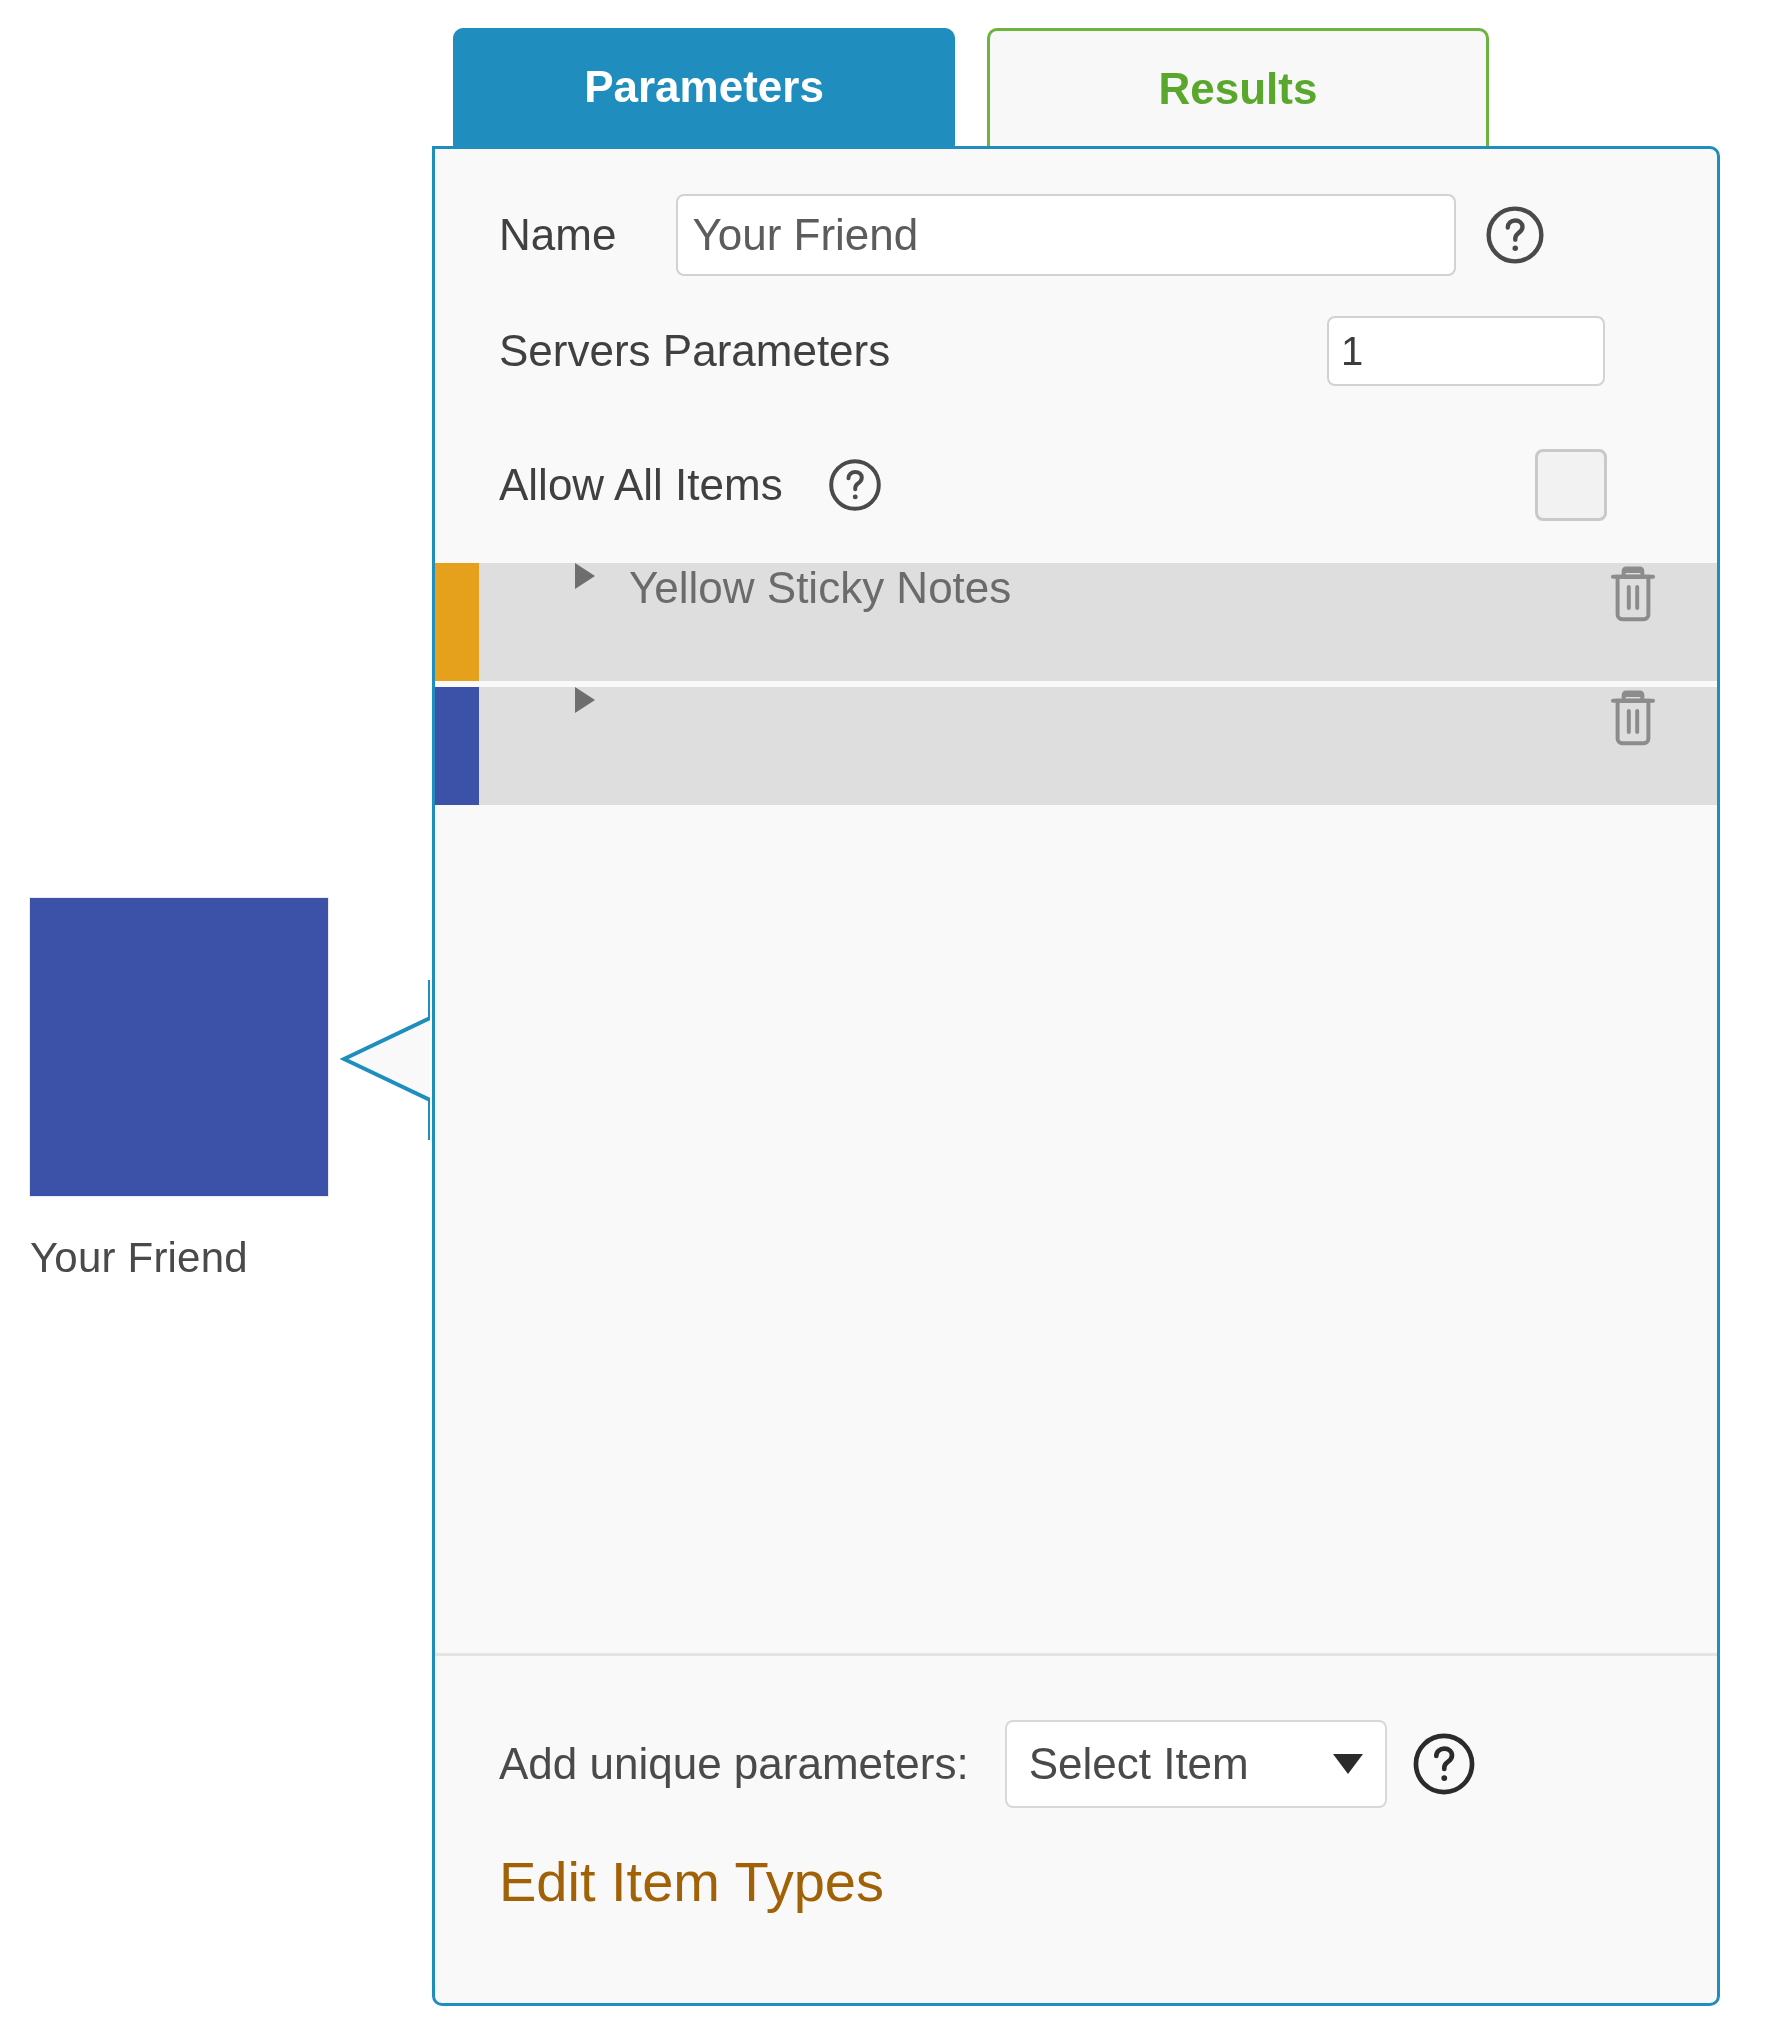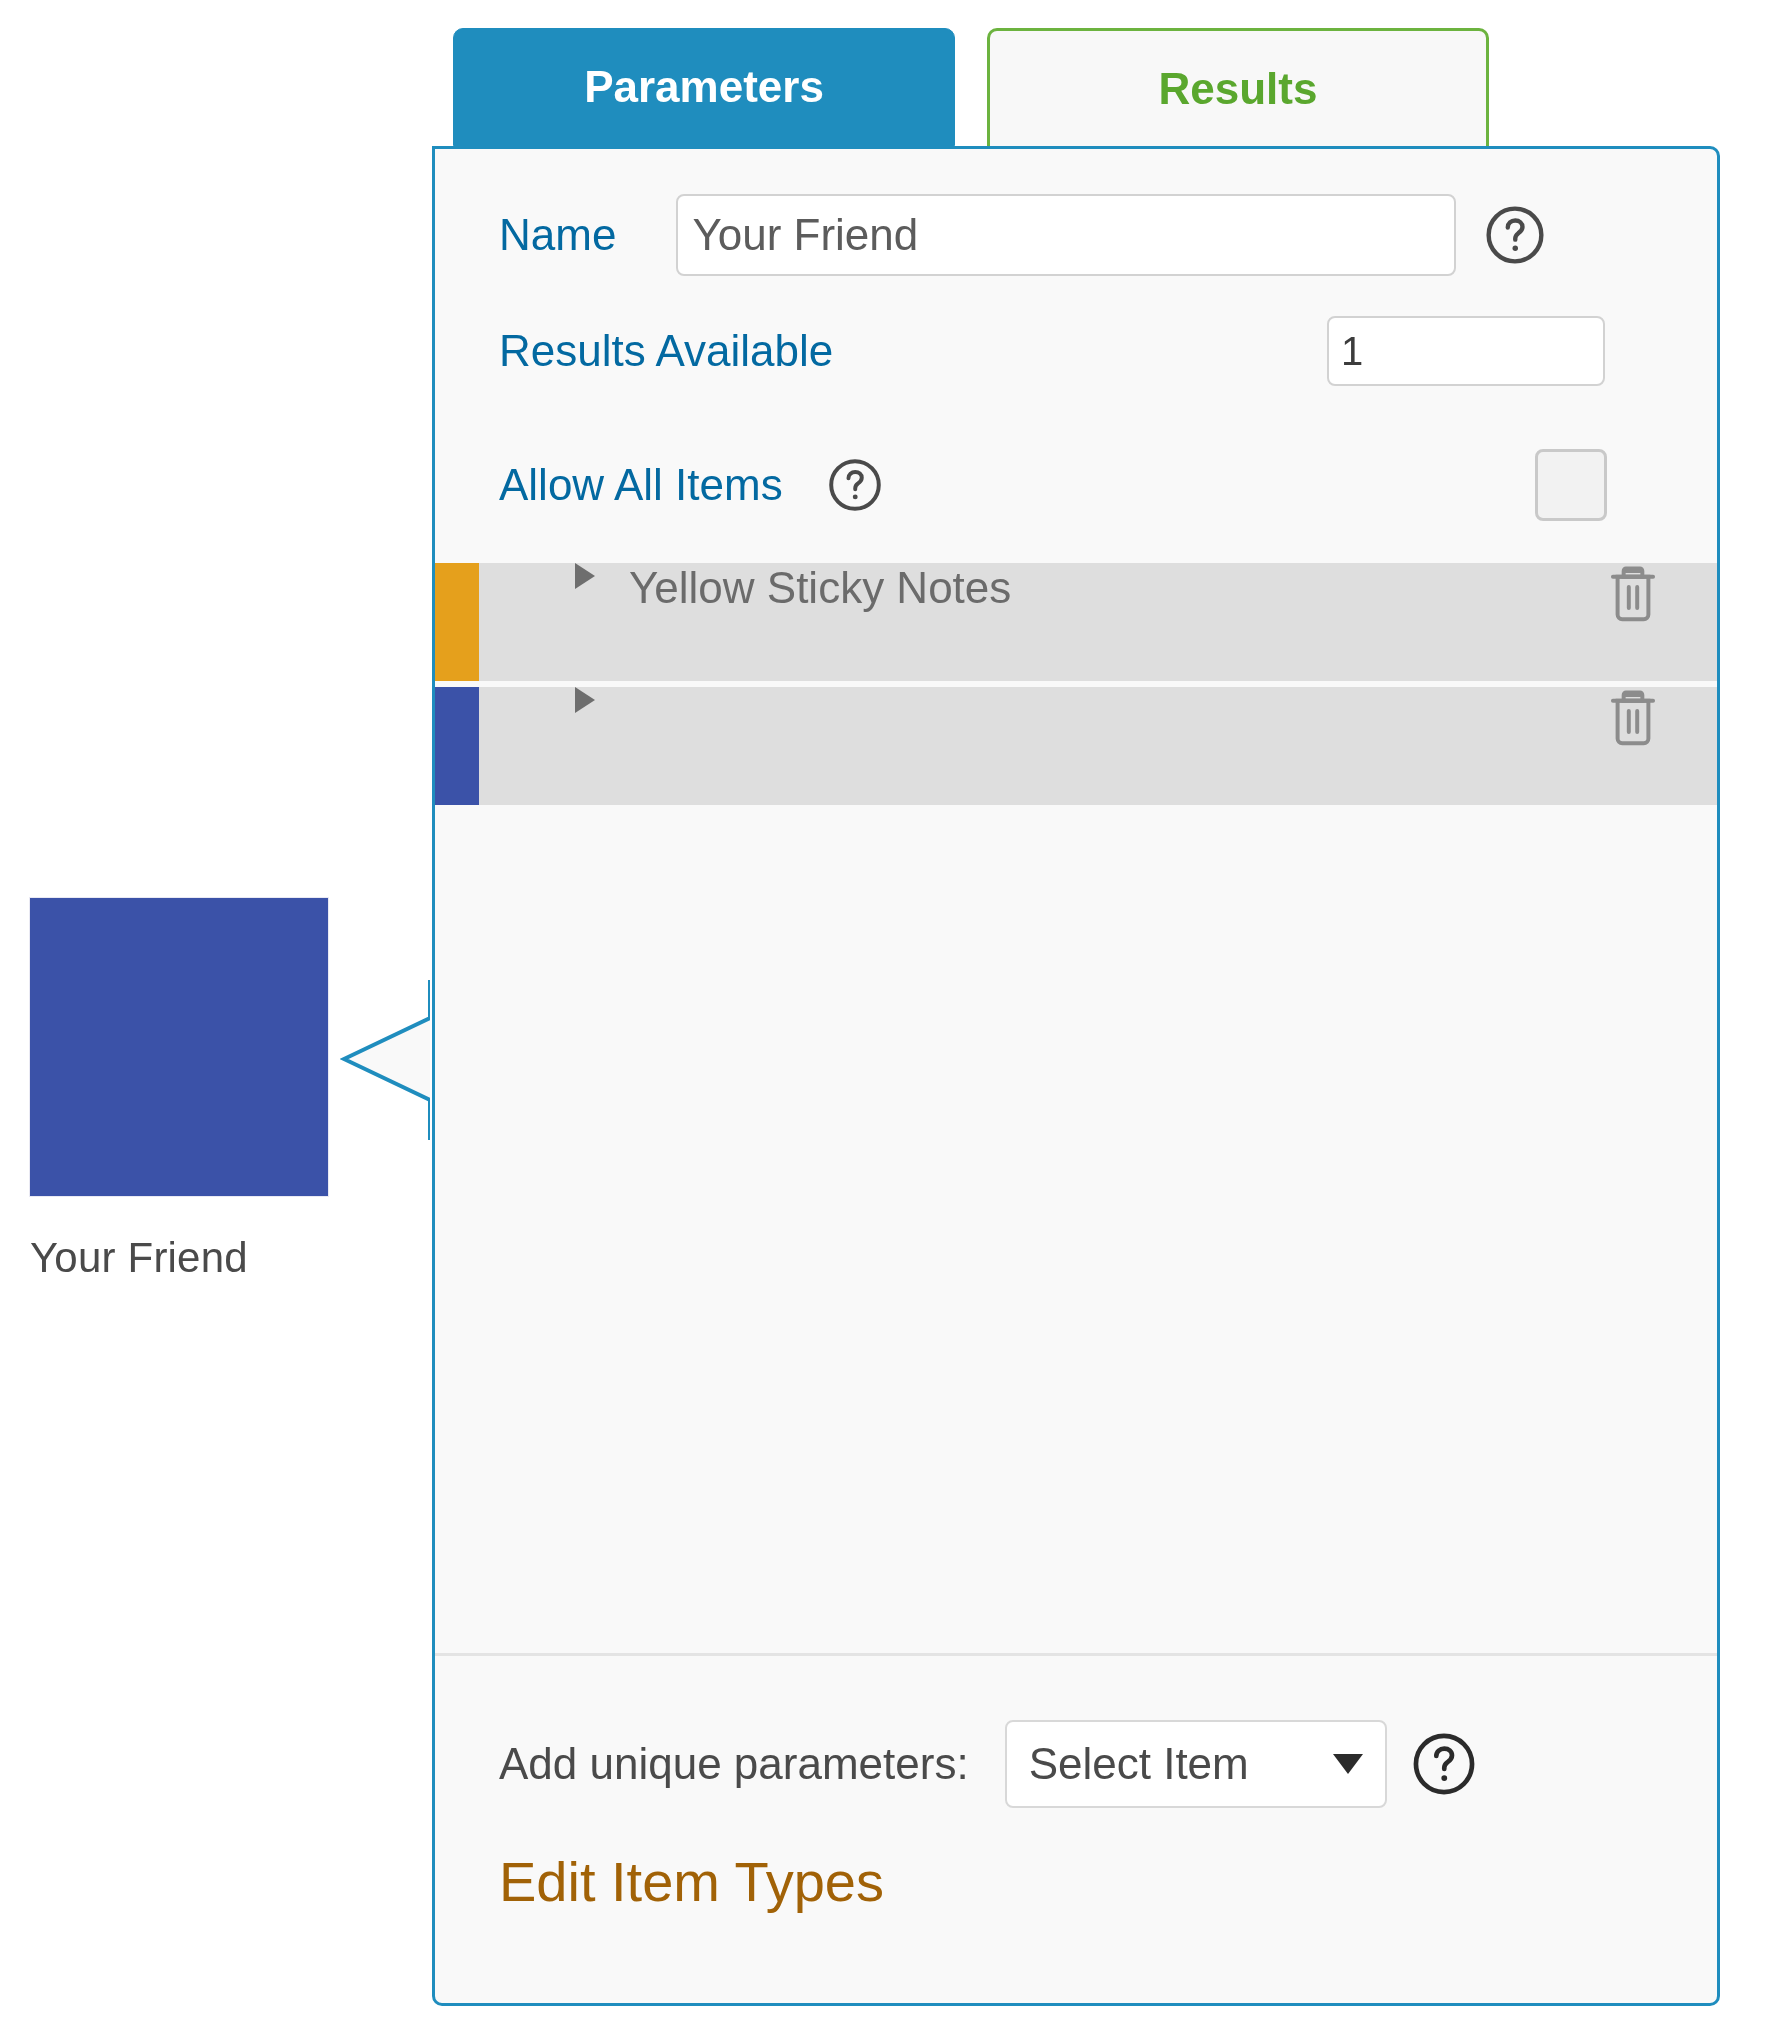--- a/index.html
+++ b/index.html
@@ -101,21 +101,21 @@
 
   
   .form-row {
     display: flex;
     align-items: center;
     padding: 0 56px 0 64px;
     box-sizing: border-box;
   }
   .row-label {
     font-size: 44px;
-    color: #0369a1;
+    color: #404040;
     white-space: nowrap;
     text-align: right;
   }
   .spacer { flex: 1 1 auto; }
 
   #row-name { height: 142px; padding-top: 30px; }
   #name-input {
     width: 780px;
     height: 82px;
     margin-left: 60px;
@@ -277,21 +277,21 @@
     <span class="row-label">Name</span>
     <input id="name-input" type="text" value="Your Friend" style="">
     <svg class="help-icon" viewBox="0 0 24 24">
       <circle cx="12" cy="12" r="10.2" fill="none" stroke="#4a4a4a" stroke-width="1.7"></circle>
       <path d="M9.2 9.1c0-1.6 1.3-2.7 2.9-2.7 1.6 0 2.8 1 2.8 2.5 0 1.3-.8 1.9-1.7 2.5-.8.6-1.1 1-1.1 2v.4" fill="none" stroke="#4a4a4a" stroke-width="1.7" stroke-linecap="round"></path>
       <circle cx="12.1" cy="17.1" r="1.05" fill="#4a4a4a"></circle>
     </svg>
   </div>
 
   <div class="form-row" id="row-servers">
-    <span class="row-label">Results Available</span>
+    <span class="row-label">Servers Parameters</span>
     <span class="spacer"></span>
     <input id="servers-input" type="text" value="1" style="">
   </div>
 
   <div class="form-row" id="row-allow">
     <span class="row-label">Allow All Items</span>
     <svg id="allow-help" class="help-icon" viewBox="0 0 24 24">
       <circle cx="12" cy="12" r="10.2" fill="none" stroke="#4a4a4a" stroke-width="1.7"></circle>
       <path d="M9.2 9.1c0-1.6 1.3-2.7 2.9-2.7 1.6 0 2.8 1 2.8 2.5 0 1.3-.8 1.9-1.7 2.5-.8.6-1.1 1-1.1 2v.4" fill="none" stroke="#4a4a4a" stroke-width="1.7" stroke-linecap="round"></path>
       <circle cx="12.1" cy="17.1" r="1.05" fill="#4a4a4a"></circle>

